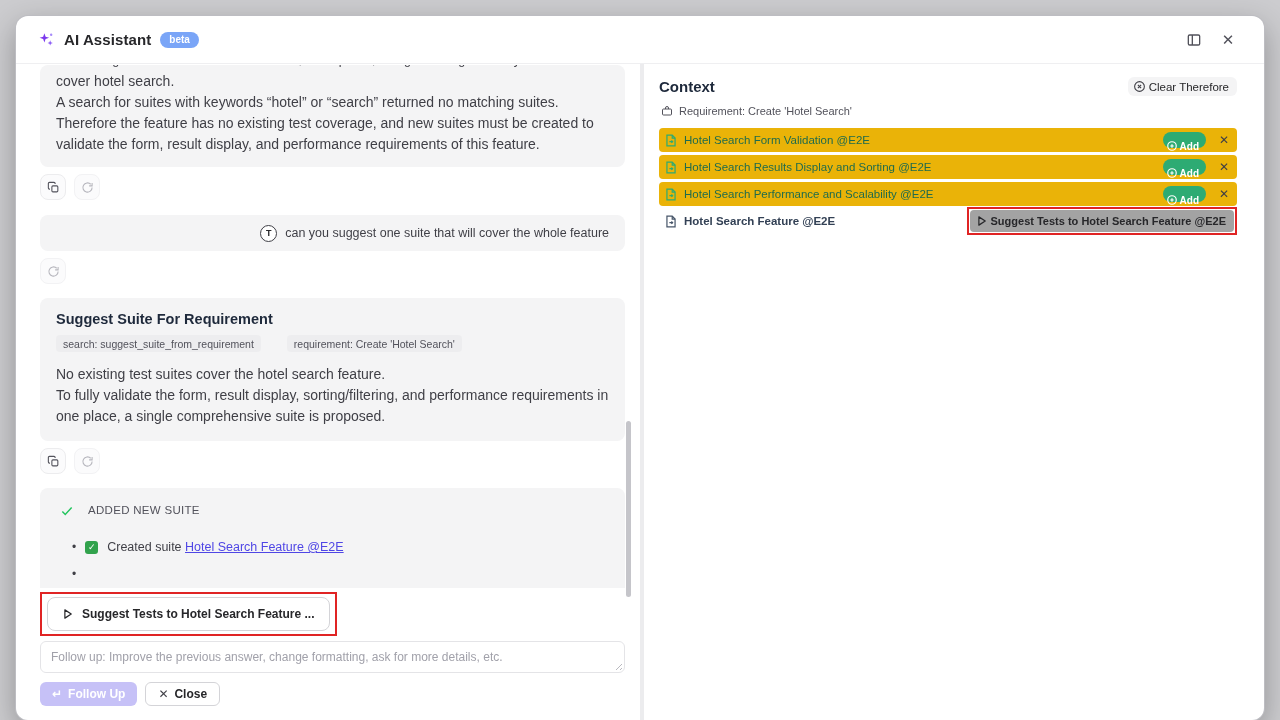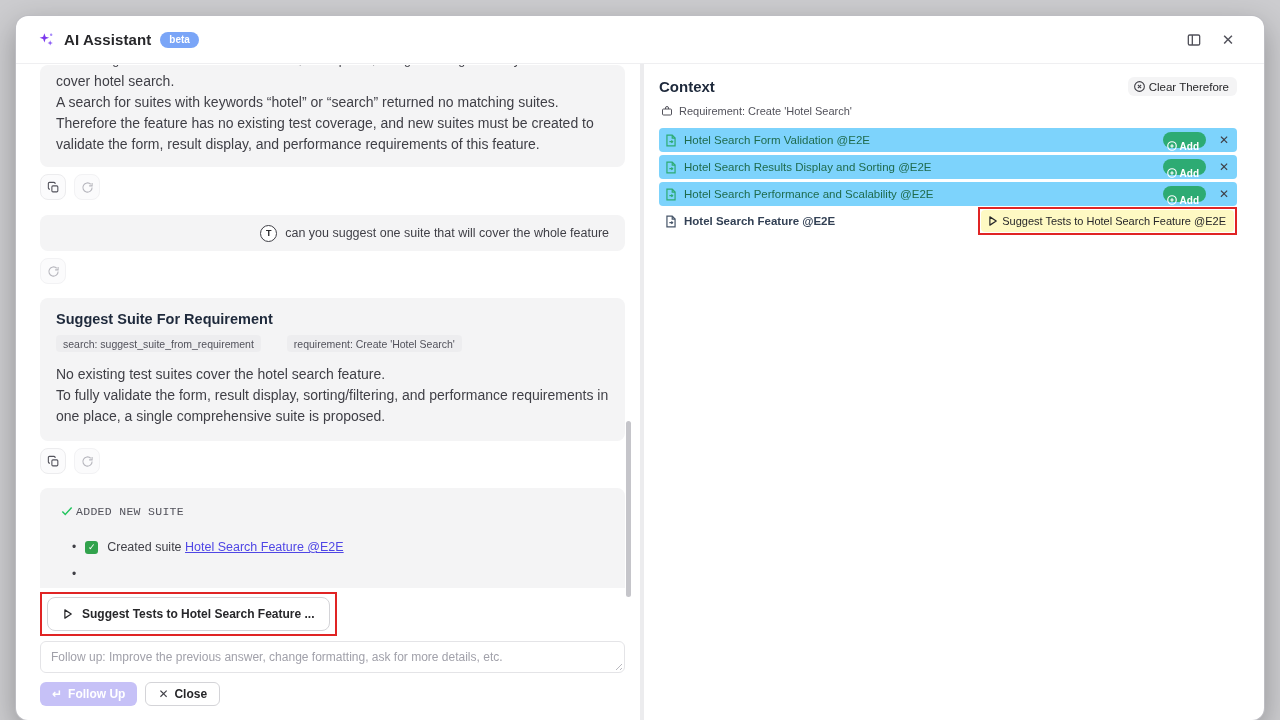--- a/index.html
+++ b/index.html
@@ -38,21 +38,21 @@
     display:flex; align-items:center; justify-content:center; font-size:9px; font-weight:700; color:#27272a; }
   .user-text { font-size:12.5px; color:#3f3f46; }
 
   .tool-card { margin-top:14px; padding:13px 16px 14px; }
   .tool-title { font-size:14.5px; font-weight:700; color:#1e293b; }
   .tag-row { display:flex; gap:26px; margin-top:8px; }
   .tag { font-size:10.5px; color:#52525b; background:#ededef; border-radius:4px; padding:2.5px 7px; }
   .tool-body { margin-top:12px; }
 
   .result-card { margin-top:14px; padding:16px 20px 22px; }
-  .status-row { display:flex; align-items:flex-end; gap:2px;font-family:Liberation Mono, monospace; }
+  .status-row { display:flex; align-items:flex-start; gap:14px; }
   .status-text { font-size:11.5px; font-weight:500; color:#52525b; letter-spacing:.3px; }
   .bullets { margin-top:22px; padding-left:12px; }
   .bullet-row { display:flex; align-items:center; gap:9px; font-size:12.5px; color:#3f3f46; }
   .bullet-row + .bullet-row { margin-top:13px; }
   .dot { color:#3f3f46; font-size:12px; }
   .emoji-check { width:13px; height:13px; background:#31a24c; border-radius:3px; color:#fff; font-size:9px;
     display:inline-flex; align-items:center; justify-content:center; flex:none; }
   a.lnk { color:#4f46e5; text-decoration:underline; cursor:pointer; }
 
   
@@ -79,30 +79,30 @@
   .v-divider { width:4px; flex:none; background:#ececee; }
 
   
   .right-col { flex:1; min-width:0; padding:13px 27px 0 15px; }
   .ctx-head { display:flex; align-items:center; justify-content:space-between; }
   .ctx-title { font-size:15px; font-weight:700; color:#1e293b; }
   .clear-btn { display:inline-flex; align-items:center; gap:3px; font-size:11.5px; color:#27272a;
     background:#f4f4f5; border-radius:6px; padding:3px 8px 3px 5px; cursor:pointer; }
   .req-row { display:flex; align-items:center; gap:6px; margin-top:9px; padding-left:2px; color:#52525b; font-size:11px; }
   .proposals { margin-top:11px; display:flex; flex-direction:column; gap:3px; }
-  .p-row { height:24px; border-radius:4px; background:#7dd3fc; display:flex; align-items:center; gap:7px; padding:0 5px 0 6px; }
+  .p-row { height:24px; border-radius:4px; background:#eab308; display:flex; align-items:center; gap:7px; padding:0 5px 0 6px; }
   .p-label { flex:1; font-size:11.5px; color:#1f6b4d; }
   .add-pill { display:inline-flex; align-items:center; gap:2px; height:16px; padding:12px 7px 0 3px; background:#2dab73;
     border-radius:8px; color:#fff; font-size:10px; font-weight:700; cursor:pointer; }
   .row-x { width:16px; height:16px; display:flex; align-items:center; justify-content:center; cursor:pointer;
     font-size:12px; color:#3f3f46; margin-left:3px; }
   .suite-row { height:24px; margin-top:3px; display:flex; align-items:center; gap:7px; padding:0 0 0 6px; }
   .suite-label { flex:1; font-size:11.5px; font-weight:700; color:#334155; }
-  .suggest-btn { display:inline-flex; align-items:center; gap:4px; height:22px; padding:0 8px 0 6px; background:#fef9c3;
-    border-radius:4px; font-size:11px; font-weight:400; color:#27272a; cursor:pointer; }
+  .suggest-btn { display:inline-flex; align-items:center; gap:4px; height:22px; padding:0 8px 0 6px; background:#a3a3a3;
+    border-radius:4px; font-size:11px; font-weight:700; color:#27272a; cursor:pointer; }
   .red-box-sm { display:inline-flex; border:2px solid #e02424; padding:1px; }
   svg { display:block; }
 </style>
 </head>
 <body>
 
 <div class="dialog">
 
   <div class="hdr">
     <span>

